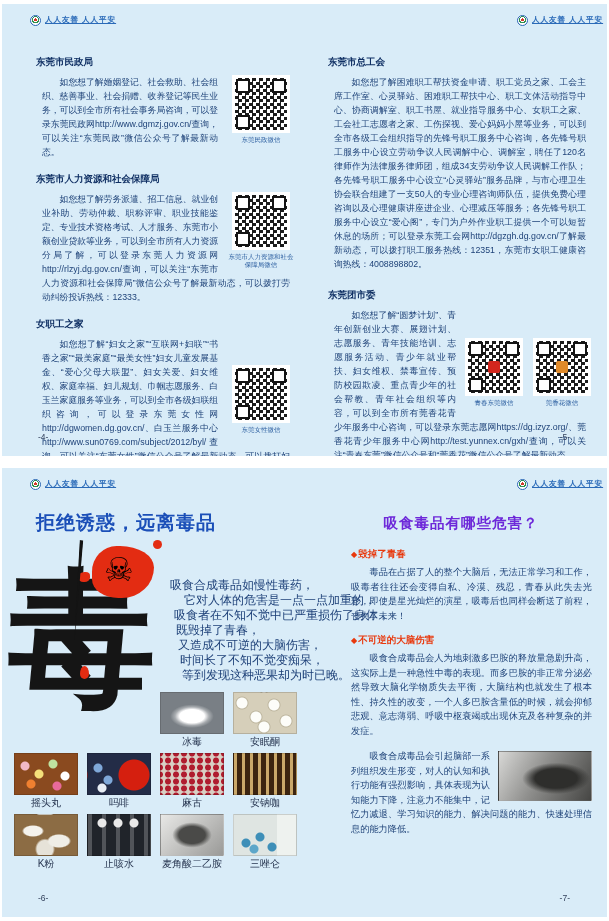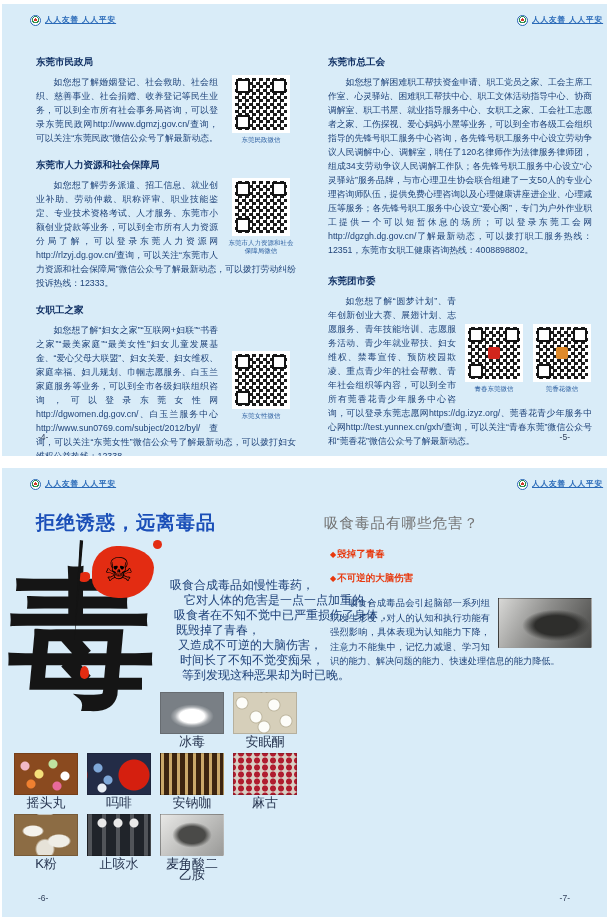--- a/index.html
+++ b/index.html
@@ -20,21 +20,21 @@
   .hdr-l{left:28px;} .hdr-r{left:193px;}
   .logo{width:11px;height:11px;border-radius:50%;border:1.5px solid #2a67b5;box-sizing:border-box;
     background:radial-gradient(circle at 50% 42%,#d23a2a 0 1.5px,#ffffff 1.5px 2.5px,#2f8f4e 2.5px 3.5px,#ffffff 3.5px);}
   .slogan{font-size:7.5px;font-weight:bold;color:#2a6ab8;text-decoration:underline;letter-spacing:1px;white-space:nowrap;}
 
   
   .content{position:absolute;top:52px;left:34px;right:8px;}
   .page-r .content{left:4px;right:6px;}
   h3.sec-h{margin:0 0 6px 0;font-size:9.5px;color:#0f2f63;font-weight:bold;}
   .para{font-size:8.8px;line-height:14px;color:#1e4278;text-align:justify;margin:0 0 14px 0;}
-  .para p{margin:0;text-indent:2em;}
+  .para p{margin:6px;text-indent:2em;}
   .qr-float{float:right;margin:0 0 4px 8px;text-align:center;width:70px;}
   .qr-float.dbl{width:128px;display:flex;gap:8px;}
   .qr-cell{width:60px;text-align:center;}
   .qr{width:52px;height:52px;margin:0 auto;position:relative;border:3px solid #fff;
     background:repeating-conic-gradient(#1b1b1b 0% 25%,#ffffff 0% 50%);background-size:7px 7px;}
   .qr i{position:absolute;width:10px;height:10px;border:2.5px solid #141414;background:#fff;box-sizing:content-box;}
   .qr i.tl{top:1px;left:1px;} .qr i.tr{top:1px;right:1px;} .qr i.bl{bottom:1px;left:1px;}
   .qr b.lg{position:absolute;left:20px;top:20px;width:12px;height:12px;border-radius:2px;}
   .lg-red{background:#d2261d;} .lg-orn{background:#e08a2a;}
   .qr-cap{font-size:6.5px;color:#2a5d9f;line-height:8px;margin-top:3px;}
@@ -55,21 +55,21 @@
   .skull{position:absolute;left:96px;top:2px;font-size:33px;line-height:44px;color:#000;}
   .bdrop{position:absolute;left:72px;top:120px;width:9px;height:13px;background:#e32c12;border-radius:50% 50% 50% 50%/62% 62% 38% 38%;}
   .poem{position:absolute;left:168px;top:110px;width:140px;}
   .poem span{display:block;font-size:12px;line-height:15px;color:#1c3f77;white-space:nowrap;}
 
   .drug-grid{position:absolute;left:12px;top:224px;width:292px;}
   .drug-row{display:flex;gap:9px;margin-bottom:6px;}
   .drug-row.r1{margin-left:146px;}
   .drug{width:64px;text-align:center;}
   .photo{width:64px;height:42px;border:1px solid rgba(0,0,0,.15);box-sizing:border-box;}
-  .dlabel{font-size:13px;color:#26344f;line-height:11px;margin-top:2px;}
+  .dlabel{font-size:10px;color:#26344f;line-height:11px;margin-top:2px;}
   .ph0{background:radial-gradient(closest-side at 50% 58%,#ffffff 0 40%,rgba(255,255,255,.35) 55%,transparent 70%),#797f85;}
   .ph1{background:radial-gradient(circle at 8px 10px,#fdfdf9 0 5px,rgba(120,110,80,.25) 6px,transparent 7px),
        radial-gradient(circle at 22px 24px,#fdfdf9 0 5px,rgba(120,110,80,.25) 6px,transparent 7px),
        radial-gradient(circle at 40px 12px,#fdfdf9 0 5px,rgba(120,110,80,.25) 6px,transparent 7px),
        radial-gradient(circle at 52px 28px,#fdfdf9 0 5px,rgba(120,110,80,.25) 6px,transparent 7px),
        radial-gradient(circle at 30px 34px,#fdfdf9 0 5px,rgba(120,110,80,.25) 6px,transparent 7px),#d6cfba;}
   .ph2{background:radial-gradient(circle at 10px 12px,#f2b8c6 0 4px,transparent 5px),
        radial-gradient(circle at 24px 20px,#f5e07a 0 4px,transparent 5px),
        radial-gradient(circle at 38px 10px,#bfe3a0 0 4px,transparent 5px),
        radial-gradient(circle at 50px 22px,#ffffff 0 4px,transparent 5px),
@@ -89,23 +89,23 @@
        radial-gradient(circle at 46px 8px,#e9e9e9 0 4px,transparent 5px),
        repeating-linear-gradient(90deg,rgba(255,255,255,.22) 0 4px,transparent 4px 14px),#20242a;}
   .ph8{background:radial-gradient(ellipse at 50% 50%,#4a4a48 0 30%,transparent 45%),linear-gradient(135deg,#e8e8e6,#9a9a98);}
   .ph9{background:linear-gradient(90deg,transparent 0 70%,#eef2ef 70%),
        radial-gradient(circle at 12px 28px,#3e8fb8 0 4px,transparent 5px),
        radial-gradient(circle at 26px 22px,#3e8fb8 0 4px,transparent 5px),
        radial-gradient(circle at 38px 32px,#3e8fb8 0 4px,transparent 5px),
        radial-gradient(circle at 20px 34px,#5da6c9 0 4px,transparent 5px),#dfe5e2;}
 
   
-  .p7-title{position:absolute;top:46px;left:0;width:100%;font-size:14.5px;font-weight:normal;color:#737373;letter-spacing:1px;}
+  .p7-title{position:absolute;top:46px;left:0;width:100%;text-align:center;font-size:14.5px;font-weight:bold;color:#6d28d9;letter-spacing:1px;}
   .p7-body{position:absolute;top:80px;left:6px;width:262px;}
-  .sec7{margin-bottom:11px;}
+  .sec7{margin-bottom:11px;margin-left:21px;}
   .sec7 h4{margin:0 0 4px 0;font-size:9.5px;color:#e8380d;font-weight:bold;}
   .sec7 h4 .blt{font-size:8px;margin-right:1px;}
   .sec7 .body{font-size:9.2px;line-height:14.5px;color:#1e4278;text-align:justify;margin:0;text-indent:2em;}
   .bw-float{float:right;width:94px;height:50px;margin:2px 0 4px 8px;
      background:radial-gradient(ellipse at 62% 55%,#2e2e2c 0 26%,transparent 42%),linear-gradient(120deg,#d8d8d6 0%,#8f8f8d 45%,#464644 100%);
      border:1px solid rgba(0,0,0,.2);box-sizing:border-box;}
 </style>
 </head>
 <body>
 
@@ -248,61 +248,67 @@
       <div class="drug-row">
         <div class="drug">
             <div class="photo ph2"></div>
             <div class="dlabel">摇头丸</div>
           </div>
         <div class="drug">
             <div class="photo ph3"></div>
             <div class="dlabel">吗啡</div>
           </div>
         <div class="drug">
+            <div class="photo ph4"></div>
+            <div class="dlabel">麻古</div>
+          </div>
+        <div class="drug">
             <div class="photo ph5"></div>
             <div class="dlabel">安钠咖</div>
           </div>
-        <div class="drug">
-            <div class="photo ph4"></div>
-            <div class="dlabel">麻古</div>
-          </div>
       </div>
       <div class="drug-row">
         <div class="drug">
             <div class="photo ph6"></div>
             <div class="dlabel">K粉</div>
           </div>
         <div class="drug">
             <div class="photo ph7"></div>
             <div class="dlabel">止咳水</div>
           </div>
         <div class="drug">
             <div class="photo ph8"></div>
             <div class="dlabel">麦角酸二乙胺</div>
+          </div>
+        <div class="drug">
+            <div class="photo ph9"></div>
+            <div class="dlabel">三唑仑</div>
           </div>
       </div>
     </div>
 
     <div class="pagenum pn-l">-6-</div>
   </div>
 
   <div class="page page-r">
     <div class="hdr hdr-r">
       <span class="logo"></span>
       <span class="slogan">人人友善 人人平安</span>
     </div>
 
     <div class="p7-title">吸食毒品有哪些危害？</div>
 
     <div class="p7-body">
       <section class="sec7">
         <h4><span class="blt">◆</span><span>毁掉了青春</span></h4>
+        <p class="body">毒品在占据了人的整个大脑后，无法正常学习和工作，吸毒者往往还会变得自私、冷漠、残忍，青春从此失去光彩，即使是星光灿烂的演星，吸毒后也同样会断送了前程，丧失了未来！</p>
       </section>
       <section class="sec7">
         <h4><span class="blt">◆</span><span>不可逆的大脑伤害</span></h4>
+        <p class="body">吸食合成毒品会人为地刺激多巴胺的释放量急剧升高，这实际上是一种急性中毒的表现。而多巴胺的非正常分泌必然导致大脑化学物质失去平衡，大脑结构也就发生了根本性、持久性的改变，一个人多巴胺含量低的时候，就会抑郁悲观、意志薄弱、呼吸中枢衰竭或出现休克及各种复杂的并发症。</p>
       </section>
       <section class="sec7">
         <div>
           <div class="bw-float"></div>
           <p class="body">吸食合成毒品会引起脑部一系列组织发生形变，对人的认知和执行功能有强烈影响，具体表现为认知能力下降，注意力不能集中，记忆力减退、学习知识的能力、解决问题的能力、快速处理信息的能力降低。</p>
         </div>
       </section>
     </div>
 
     <div class="pagenum pn-r">-7-</div>

